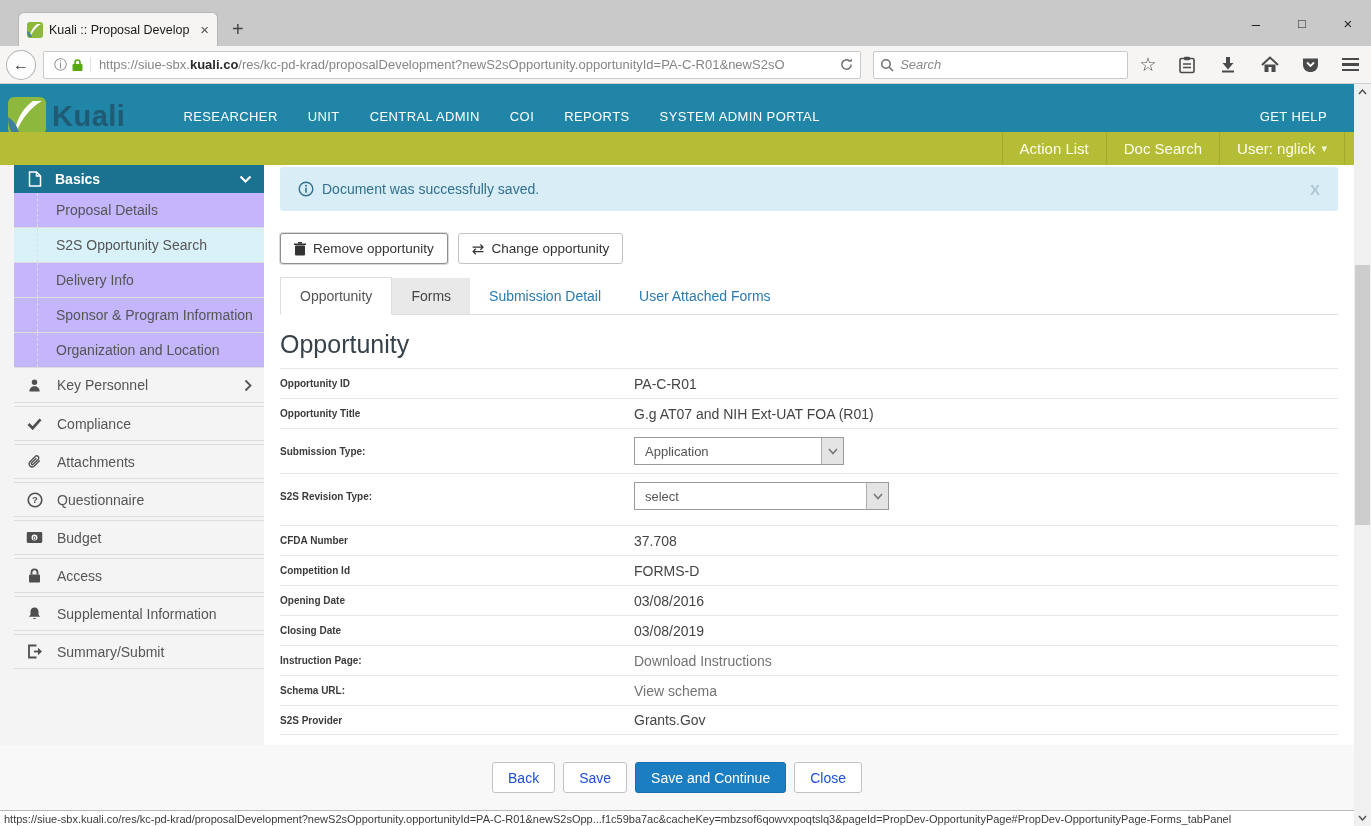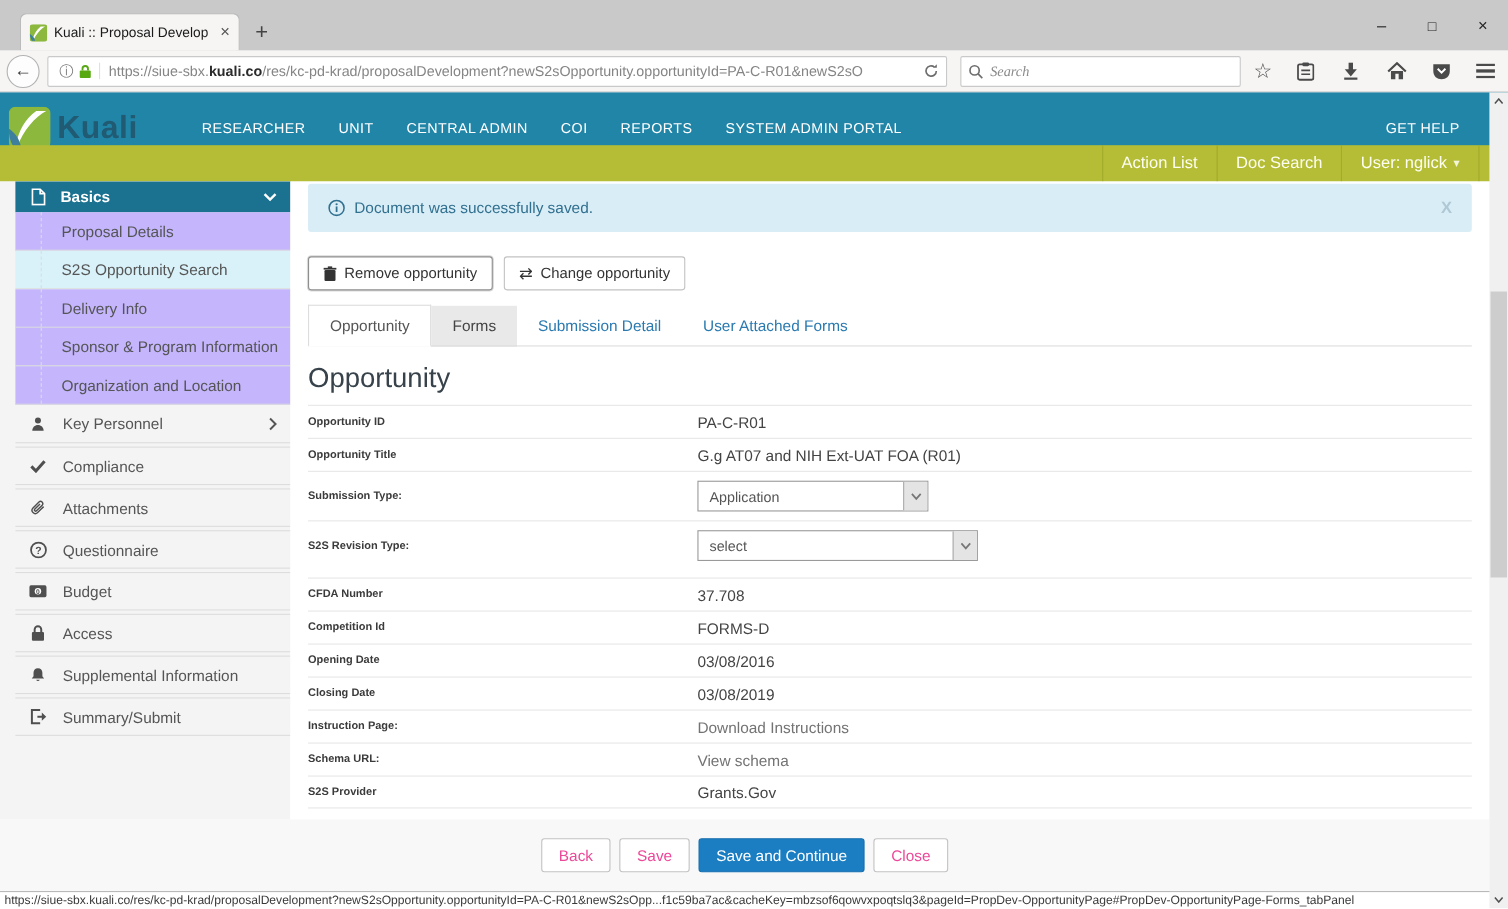--- a/index.html
+++ b/index.html
@@ -29,21 +29,21 @@
             border-radius:2px; display:flex; align-items:center; padding:0 6px; overflow:hidden; }
   .urlbar .info-i { font-size:13px; color:#777; margin:0 4px; }
   .urltext { font-size:13px; white-space:nowrap; overflow:hidden; flex:1; margin-left:6px;
              border-left:1px solid #e0e0e0; padding-left:8px; }
   .urltext .dim { color:#858585; }
   .urltext .dom { color:#2b2b2b; font-weight:700; }
   .reload { margin-left:4px; }
   .searchbox { margin-left:12px; width:256px; height:28px; background:#fff; border:1px solid #c9c9c9;
                border-radius:2px; display:flex; align-items:center; padding:0 6px; }
   .searchbox input { border:none; outline:none; width:200px; font-size:13px; color:#737373;
-                     font-family:Liberation Serif, serif; background:transparent; margin-left:6px; }
+                     font-family:Liberation Sans, sans-serif; background:transparent; margin-left:6px; }
   .searchbox input::placeholder { font-style:italic; color:#8a8a8a; }
   .tbicons { display:flex; align-items:center; margin-left:10px; gap:21px; }
   .tbicons .ic { width:20px; text-align:center; color:#4a4a4a; }
   .star-g { font-size:19px; color:#4a4a4a; }
   .menu-icon { display:flex; flex-direction:column; gap:3px; margin-left:20px; margin-right:12px; }
   .menu-icon i { display:block; width:17px; height:2.5px; background:#4a4a4a; }
 
   
   .appheader { position:absolute; top:84px; left:0; width:100%; height:64px; background:#2185a8;
                display:flex; align-items:center; }
@@ -113,21 +113,21 @@
   .selectbox .sel-text { display:flex; align-items:center; padding-left:10px; font-size:13px;
                          color:#555; flex:1; }
   .selectbox .sel-arrow { width:22px; background:#e4e4e4; border-left:1px solid #ababab;
                           display:flex; align-items:center; justify-content:center; }
   .w210 { width:210px; } .w255 { width:255px; }
 
   
   .footer { position:absolute; top:745px; left:0; width:1354px; height:65px; background:#f8f8f8;
             display:flex; align-items:center; justify-content:center; gap:8px; }
   .fbtn { height:31px; background:#fff; border:1px solid #c2c2c2; border-radius:3px; font-size:14px;
-          color:#ec4899; padding:0 15px; display:inline-flex; align-items:center;
+          color:#1d4ed8; padding:0 15px; display:inline-flex; align-items:center;
           font-family:"Liberation Sans", sans-serif; }
   .fbtn.primary { background:#1b7ec2; border-color:#176fae; color:#fff; }
 
   
   .statusbar { position:absolute; top:810px; left:0; width:1371px; height:16px; background:#fff;
                border-top:1px solid #b9b9b9; font-size:11px; color:#3a3a3a; display:flex;
                align-items:center; padding-left:4px; white-space:nowrap; overflow:hidden; }
 
   
   .vscroll { position:absolute; top:84px; right:0; width:17px; height:742px; background:#f0f0f0;

